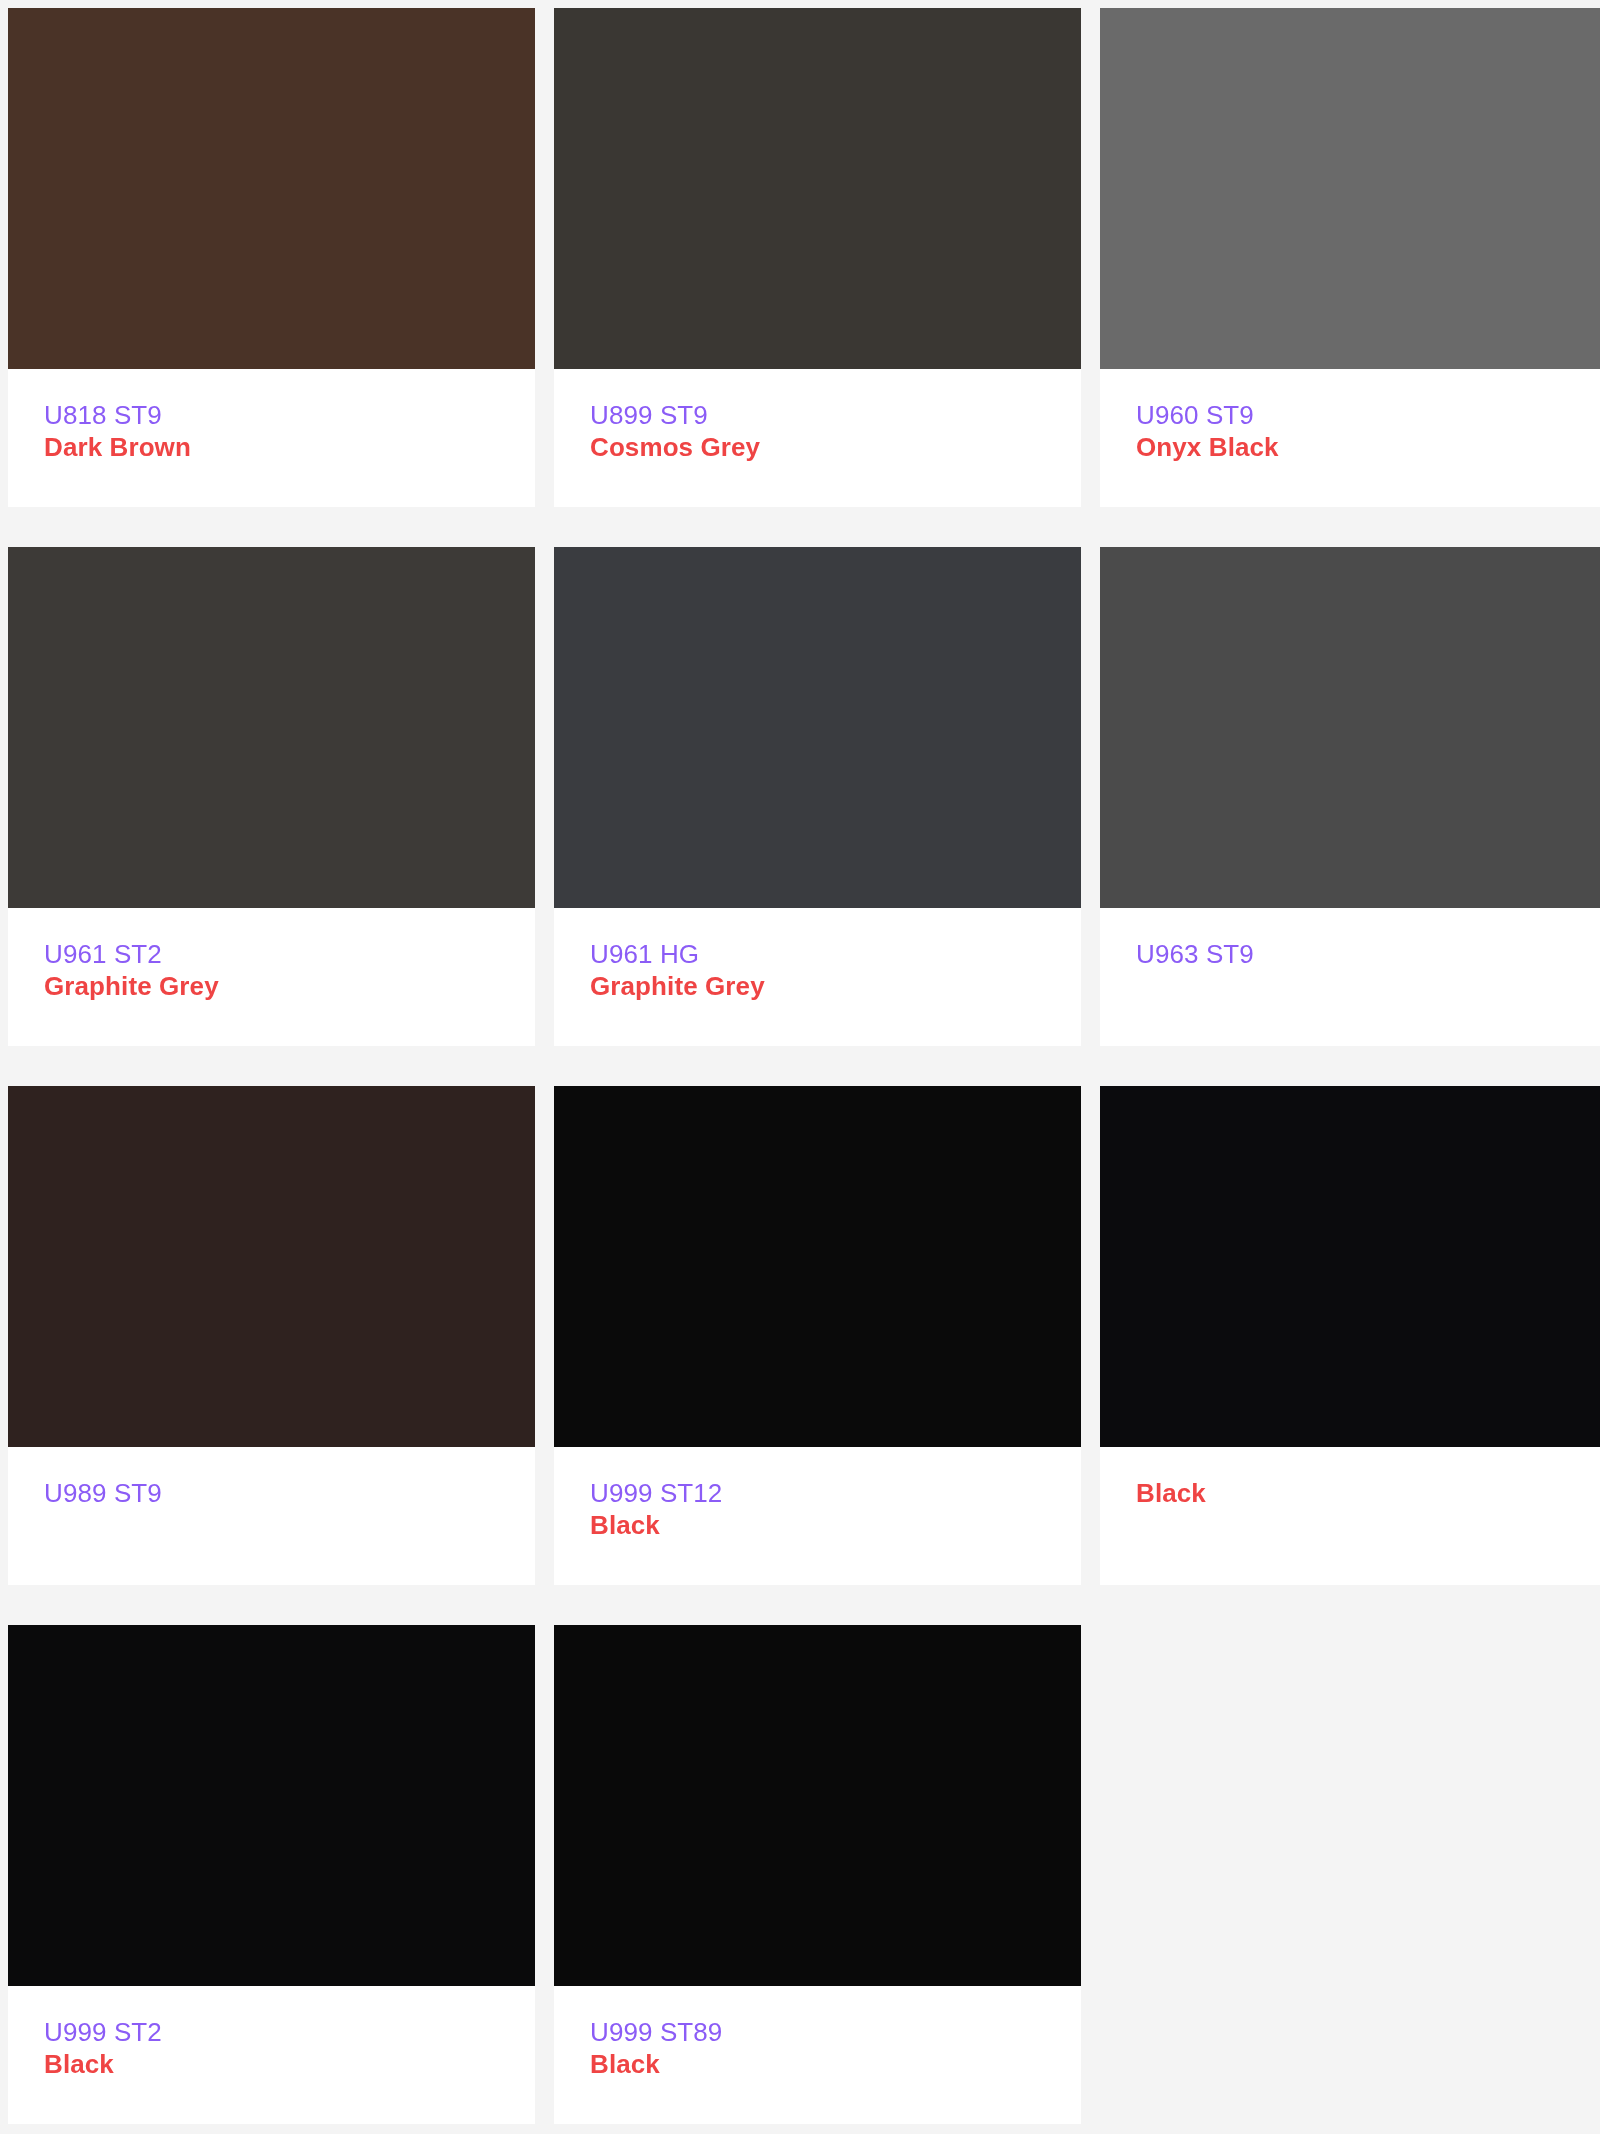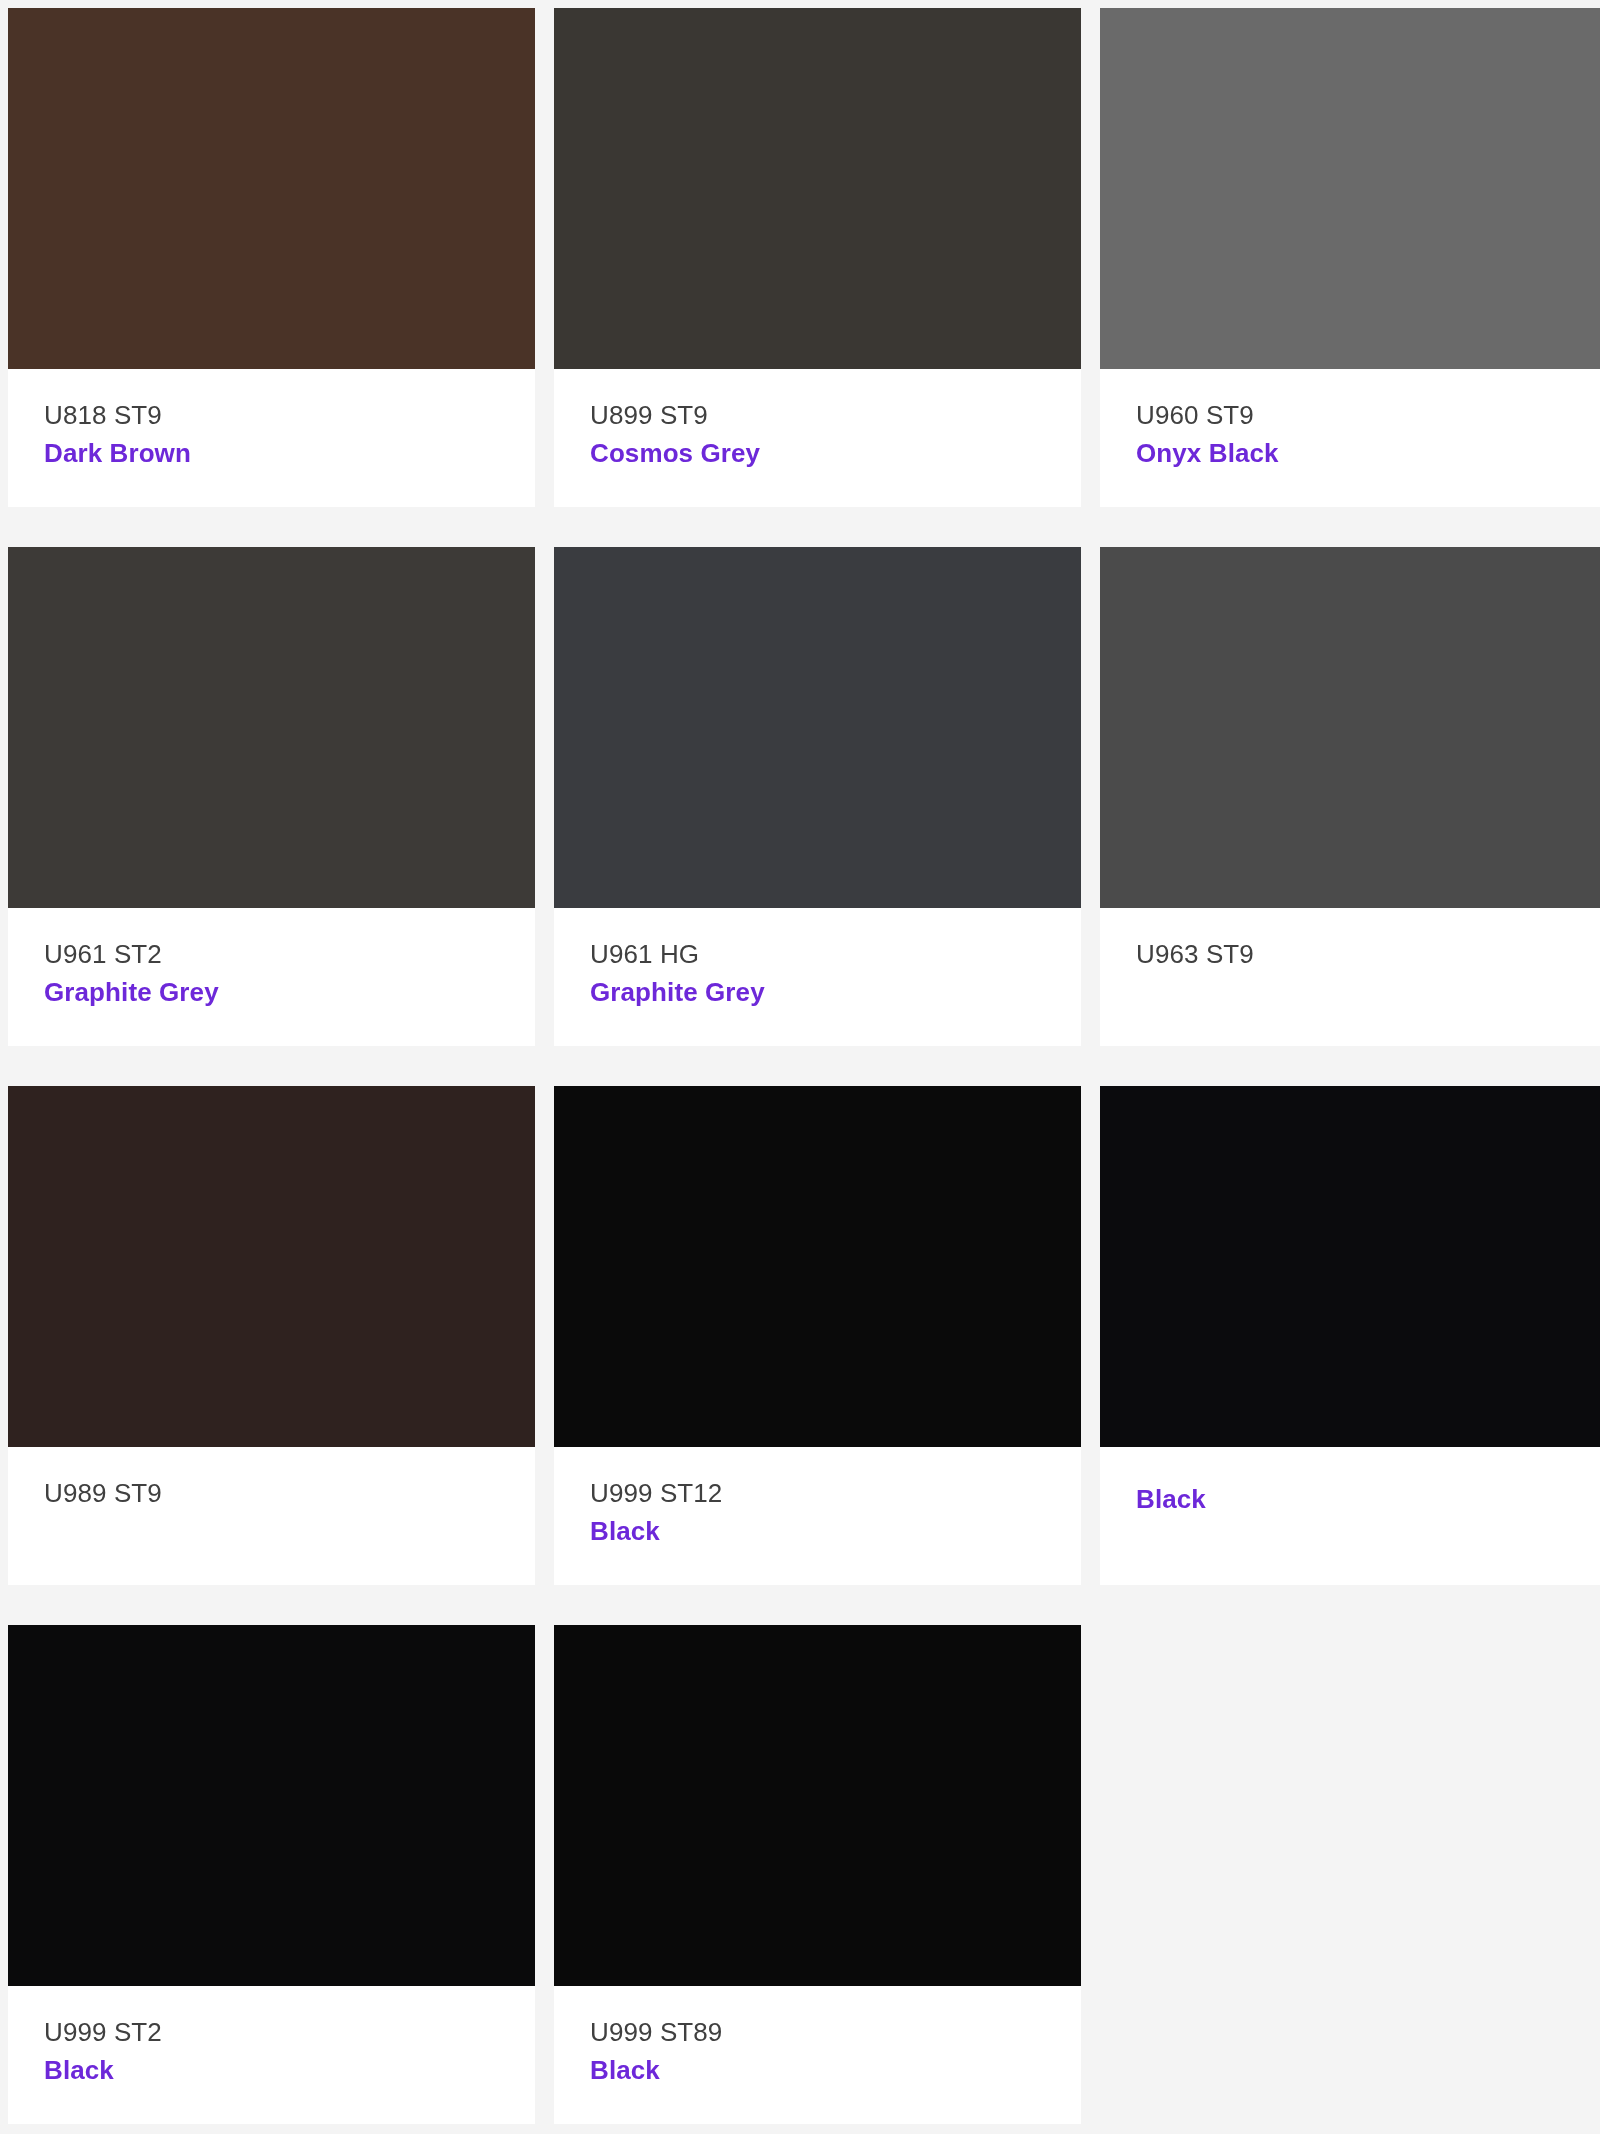--- a/index.html
+++ b/index.html
@@ -42,32 +42,31 @@
 
   .meta {
     flex: 1 1 auto;
     padding: 31px 36px 0 36px;
   }
 
   .code {
     font-size: 26px;
     line-height: 1.22;
     font-weight: 400;
-    color: #404040;
+    color: #8b5cf6;
     letter-spacing: 0.1px;
     white-space: nowrap;
   }
 
   .name {
     font-size: 26px;
     line-height: 1.22;
     font-weight: 700;
-    color: #6d28d9;
+    color: #ef4444;
     letter-spacing: 0.1px;
-    margin-top: 6px;
     white-space: nowrap;
   }
 </style>
 </head>
 <body>
 
 <div id="grid">
     <div class="card">
       <div class="swatch" style="background: rgb(74, 51, 39);"></div>
       <div class="meta">

